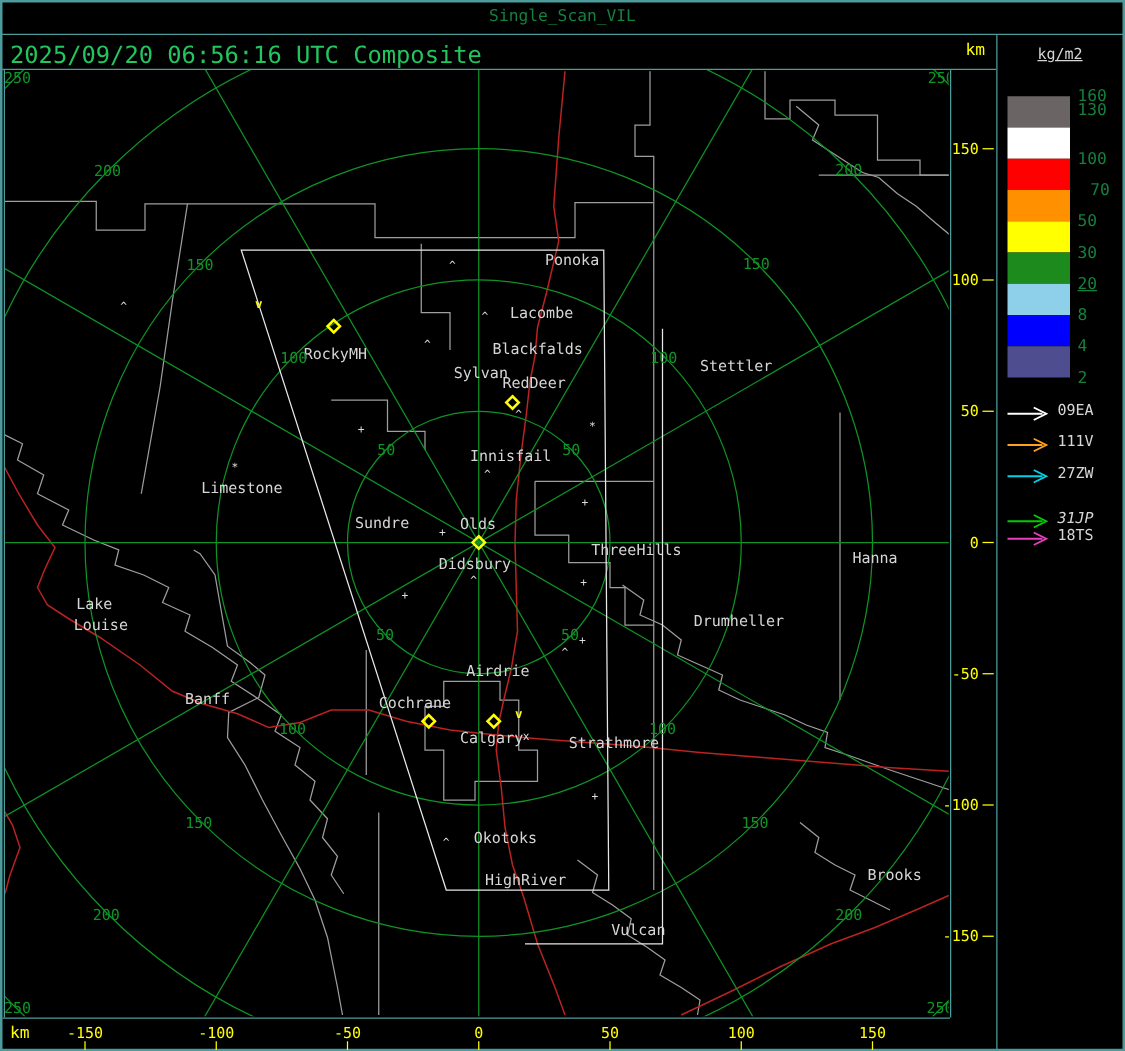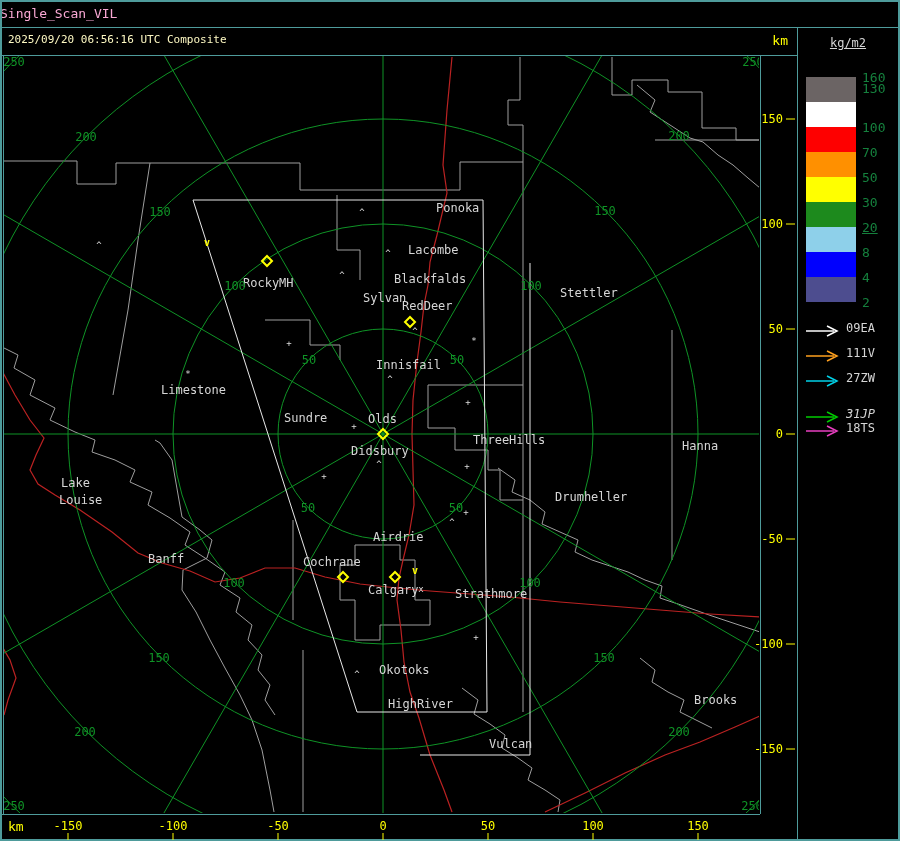--- a/index.html
+++ b/index.html
@@ -1,21 +1,21 @@
 <!DOCTYPE html>
 <html><head>
 <meta charset="utf-8">
 <style>
   html,body{margin:0;padding:0;background:#000;}
   #app{position:relative;width:900px;height:841px;background:#000;overflow:hidden;
        font-family:"DejaVu Sans Mono",monospace;}
   .htext{position:absolute;white-space:pre;}
-  #title-bar{left:0;top:0;width:900px;height:27px;line-height:28px;text-align:left;
-             color:#f9a8d4;font-size:13px;}
-  #timestamp{left:8px;top:33px;color:#fef9c3;font-size:11px;}
+  #title-bar{left:0;top:0;width:900px;height:27px;line-height:28px;text-align:center;
+             color:#15803d;font-size:13px;}
+  #timestamp{left:8px;top:33px;color:#22c55e;font-size:19px;}
   #km-top{left:748px;top:33px;width:40px;text-align:right;color:#ffff00;font-size:13px;}
   #kg-unit{left:800px;top:36px;width:96px;text-align:center;color:#d6d6d6;font-size:12px;text-decoration:underline;}
   #km-bottom{left:8px;top:819px;color:#ffff00;font-size:13px;}
   .scale-box{position:absolute;left:806px;width:50px;height:25px;}
   .scale-lab{position:absolute;left:862px;width:36px;color:#15803d;font-size:13px;line-height:12px;}
   .track-row{position:absolute;left:804px;width:94px;height:12px;}
   .track-lab{position:absolute;left:42px;top:0;color:#d6d6d6;font-size:12px;line-height:12px;}
   svg text{font-family:"DejaVu Sans Mono",monospace;}
   .city{font-size:12px;fill:#d6d6d6;}
   .ring-label{font-size:12px;fill:#0f9326;}
@@ -40,21 +40,21 @@
       <div class="scale-box" style="top: 127px; background: rgb(254, 0, 0);"></div>
       <div class="scale-box" style="top: 152px; background: rgb(255, 144, 0);"></div>
       <div class="scale-box" style="top: 177px; background: rgb(255, 255, 0);"></div>
       <div class="scale-box" style="top: 202px; background: rgb(29, 138, 29);"></div>
       <div class="scale-box" style="top: 227px; background: rgb(142, 208, 234);"></div>
       <div class="scale-box" style="top: 252px; background: rgb(0, 0, 254);"></div>
       <div class="scale-box" style="top: 277px; background: rgb(77, 77, 143);"></div>
       <div class="scale-lab" style="top: 72px;">160</div>
       <div class="scale-lab" style="top: 83px;">130</div>
       <div class="scale-lab" style="top: 122px;">100</div>
-      <div class="scale-lab" style="top: 147px;">70</div>
+      <div class="scale-lab" style="top: 147px; text-align: center;">70</div>
       <div class="scale-lab" style="top: 172px;">50</div>
       <div class="scale-lab" style="top: 197px;">30</div>
       <div class="scale-lab" style="top: 222px; text-decoration: underline;">20</div>
       <div class="scale-lab" style="top: 247px;">8</div>
       <div class="scale-lab" style="top: 272px;">4</div>
       <div class="scale-lab" style="top: 297px;">2</div>
     </div>
   <div id="tracks-container">
       <div class="track-row" style="top: 322px; text-decoration: underline;"><svg width="38" height="12">
       <line x1="2" y1="6" x2="30" y2="6" stroke="#ffffff" stroke-width="1.5"></line>

